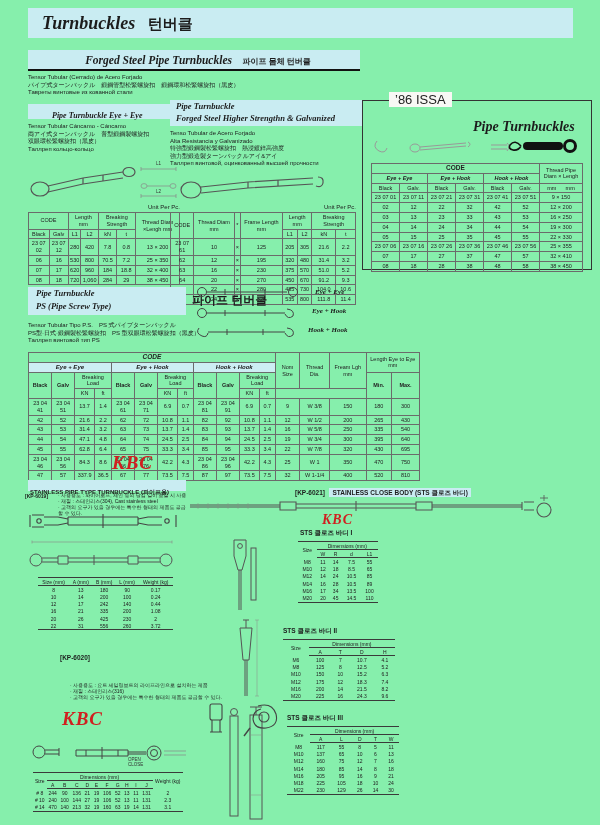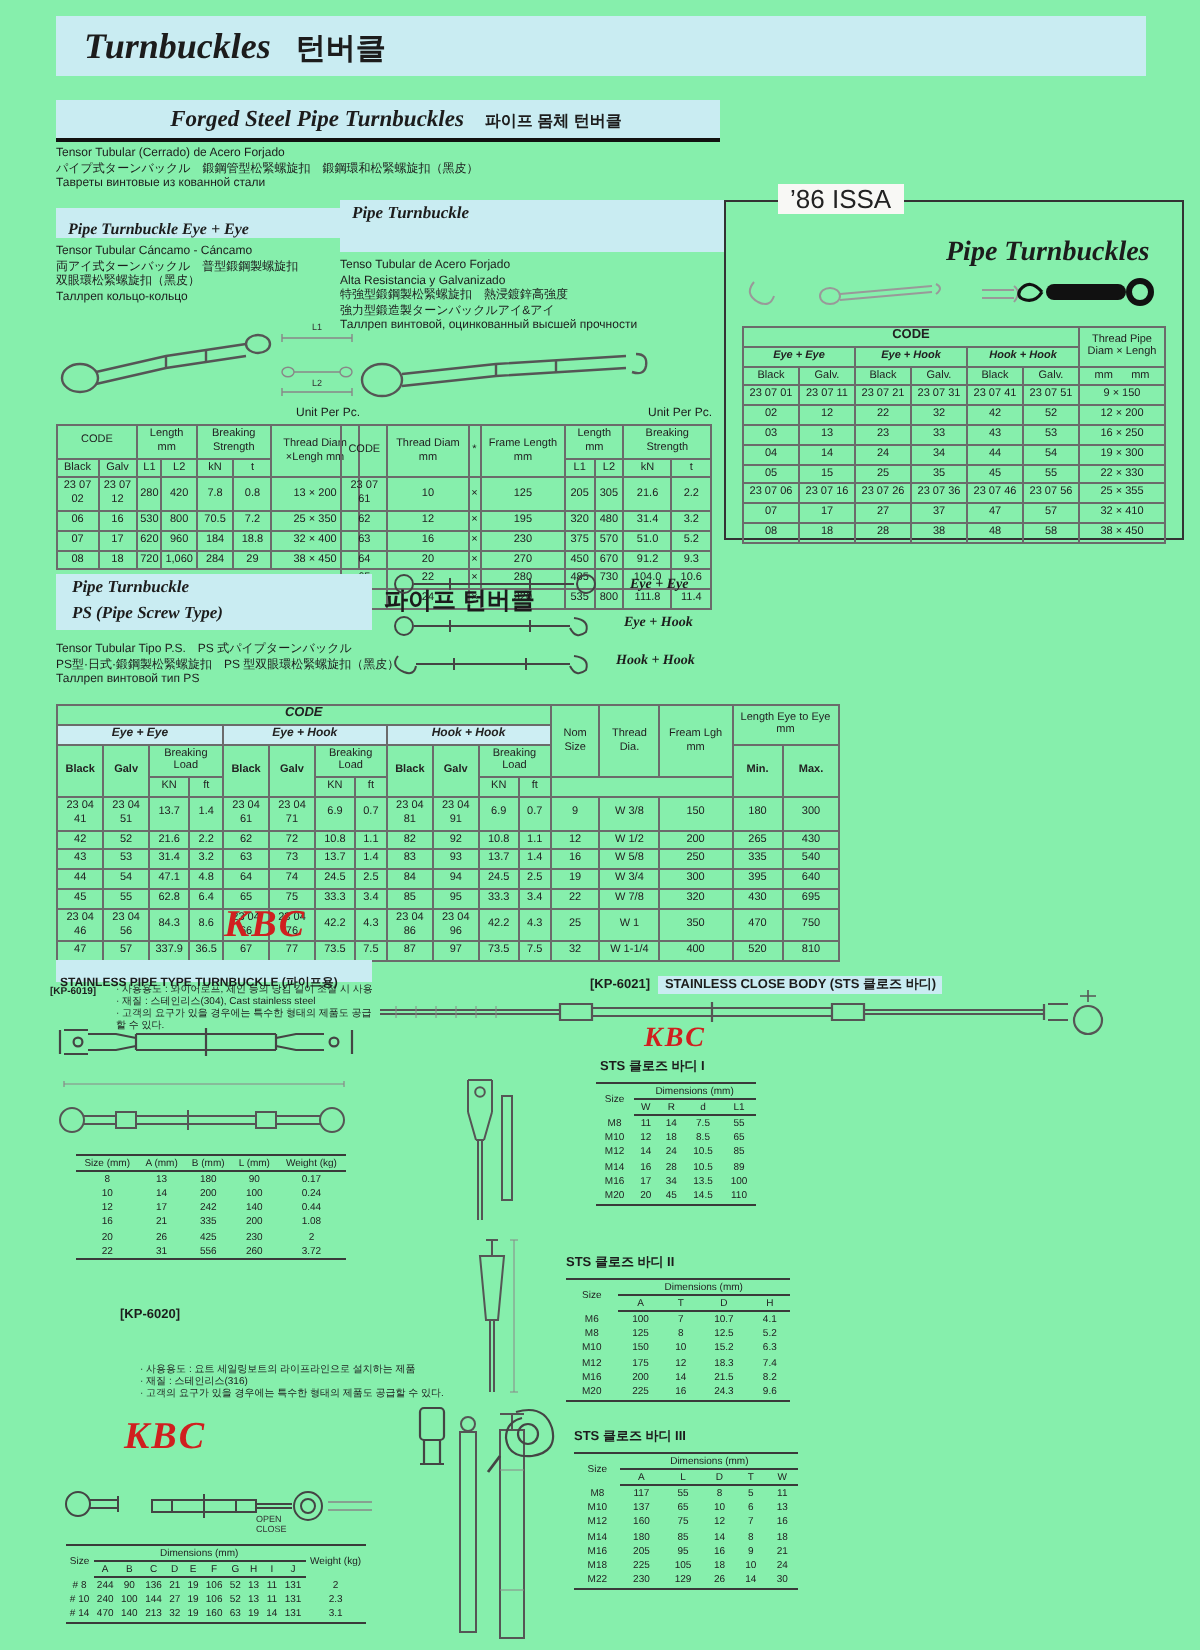--- a/index.html
+++ b/index.html
@@ -44,21 +44,21 @@
     <span class="serifh" style="font-size:11.5px;margin-left:8px;line-height:19px;">Forged Steel Pipe Turnbuckles</span>
     <span style="font-weight:bold;font-size:8px;margin-left:6px;">파이프 몸체 턴버클</span>
   </div>
   <div class="abs tiny" style="left:28px;top:74px;width:340px;">
     <div>Tensor Tubular (Cerrado) de Acero Forjado</div>
     <div>パイプ式ターンバックル　鍛鋼管型松緊螺旋扣　鍛鋼環和松緊螺旋扣（黑皮）</div>
     <div>Тавреты винтовые из кованной стали</div>
   </div>
 
   <div class="abs banner" style="left:28px;top:104px;width:150px;height:15px;">
-    <span class="serifh" style="font-size:8px;margin-left:6px;line-height:15px;">Pipe Turnbuckle  Eye + Eye</span>
+    <span class="serifh" style="font-size:8px;margin-left:24px;line-height:15px;">Pipe Turnbuckle  Eye + Eye</span>
   </div>
   <div class="abs tiny" style="left:28px;top:123px;width:152px;">
     <div>Tensor Tubular Cáncamo - Cáncamo</div>
     <div>両アイ式ターンバックル　普型鍛鋼製螺旋扣</div>
     <div>双眼環松緊螺旋扣（黑皮）</div>
     <div>Таллреп кольцо-кольцо</div>
   </div>
   <svg class="abs draw" style="left:28px;top:156px;" width="150" height="46" viewBox="0 0 150 46">
     <g fill="none" stroke="#555" stroke-width="1.2">
       <ellipse cx="12" cy="33" rx="9" ry="7"></ellipse>
@@ -130,20 +130,21 @@
           <td>1,060</td>
           <td>284</td>
           <td>29</td>
           <td>38 × 450</td>
         </tr>
       </tbody>
   </table>
 
   <div class="abs banner" style="left:170px;top:100px;width:186px;height:26px;padding-left:6px;">
     <div class="serifh" style="font-size:8.5px;line-height:12px;">Pipe Turnbuckle</div>
+    <div class="serifh" style="font-size:8.5px;line-height:12px;">Forged Steel Higher Strengthn &amp; Galvanized</div>
   </div>
   <div class="abs tiny" style="left:170px;top:130px;width:190px;">
     <div>Tenso Tubular de Acero Forjado</div>
     <div>Alta Resistancia y Galvanizado</div>
     <div>特強型鍛鋼製松緊螺旋扣　熱浸鍍鋅高強度</div>
     <div>強力型鍛造製ターンバックルアイ&amp;アイ</div>
     <div>Таллреп винтовой, оцинкованный высшей прочности</div>
   </div>
   <svg class="abs draw" style="left:178px;top:170px;" width="165" height="34" viewBox="0 0 165 34">
     <g fill="none" stroke="#555" stroke-width="1.2">

